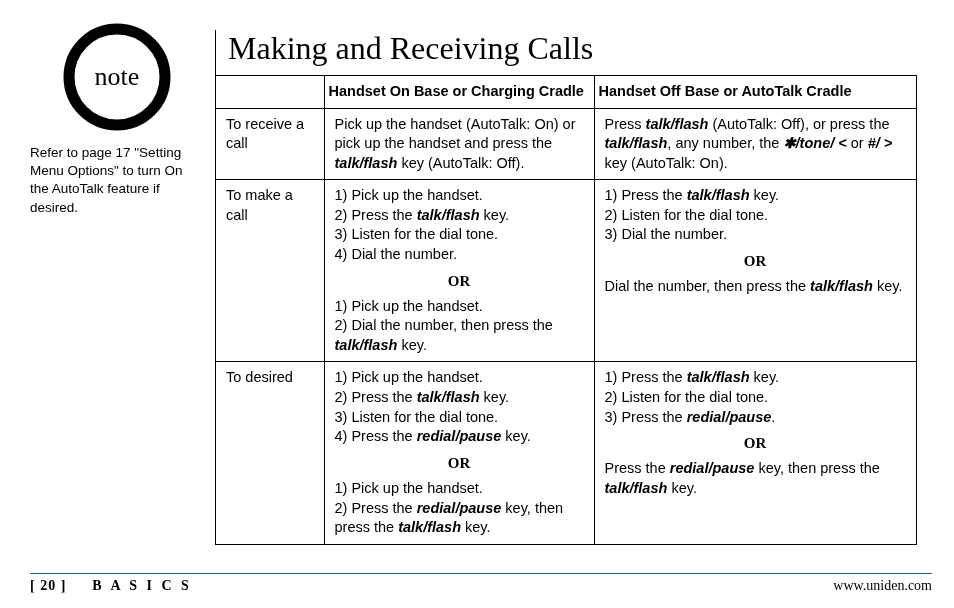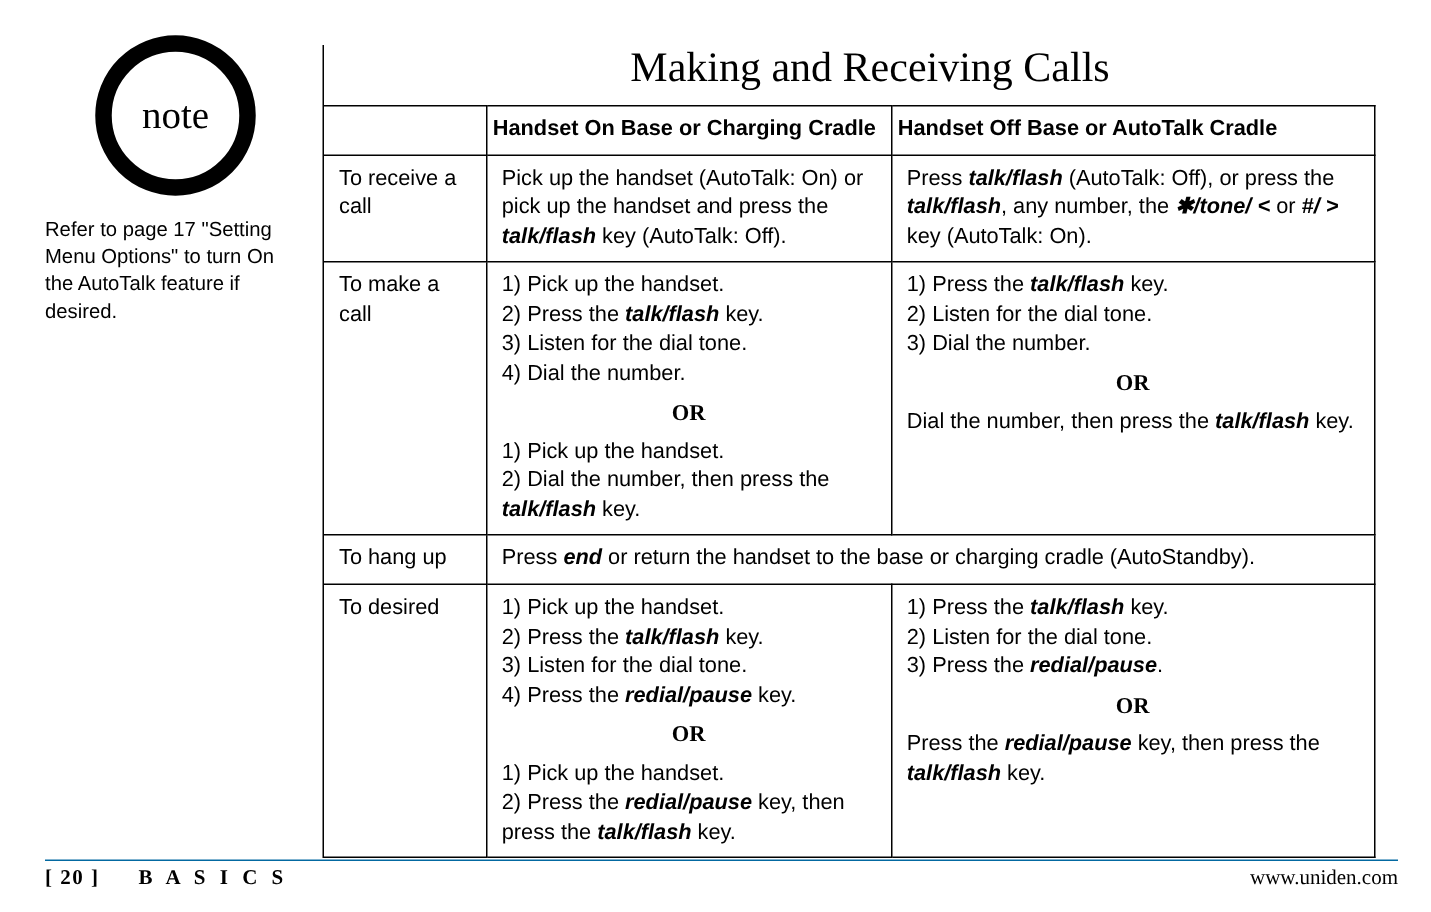--- a/index.html
+++ b/index.html
@@ -49,24 +49,23 @@
   .main-col {
     position: absolute;
     left: 215px;
     top: 30px;
     right: 22px;
     border-left: 1px solid #000;
     padding-left: 0;
   }
   .title {
     font-family: "Century Schoolbook", Georgia, "Times New Roman", serif;
-    font-size: 28px;
+    font-size: 32px;
     font-weight: normal;
     margin: 0 0 8px 12px;
-    text-align: center;
   }
   table.calls {
     border-collapse: collapse;
     width: 700px;
     margin-left: 0;
     table-layout: fixed;
   }
   table.calls col.rowhead { width: 108px; }
   table.calls col.cola { width: 270px; }
   table.calls col.colb { width: 322px; }
@@ -176,24 +175,20 @@
             <div class="or">OR</div>
             <div class="seg">1) Pick up the handset.<br>2) Dial the number, then press the <span class="k">talk/flash</span> key.</div>
           </td>
           <td>
             <div class="seg">1) Press the <span class="k">talk/flash</span> key.<br>2) Listen for the dial tone.<br>3) Dial the number.</div>
             <div class="or">OR</div>
             <div class="seg">Dial the number, then press the <span class="k">talk/flash</span> key.</div>
           </td>
         </tr>
 
-        <tr>
-          <td class="rowhead">To hang up</td>
-          <td colspan="2" class="span2">Press <span class="k">end</span> or return the handset to the base or charging cradle (AutoStandby).</td>
-        </tr>
 
         <tr>
           <td class="rowhead">To desired</td>
           <td>
             <div class="seg">1) Pick up the handset.<br>2) Press the <span class="k">talk/flash</span> key.<br>3) Listen for the dial tone.<br>4) Press the <span class="k">redial/pause</span> key.</div>
             <div class="or">OR</div>
             <div class="seg">1) Pick up the handset.<br>2) Press the <span class="k">redial/pause</span> key, then press the <span class="k">talk/flash</span> key.</div>
           </td>
           <td>
             <div class="seg">1) Press the <span class="k">talk/flash</span> key.<br>2) Listen for the dial tone.<br>3) Press the <span class="k">redial/pause</span>.</div>

